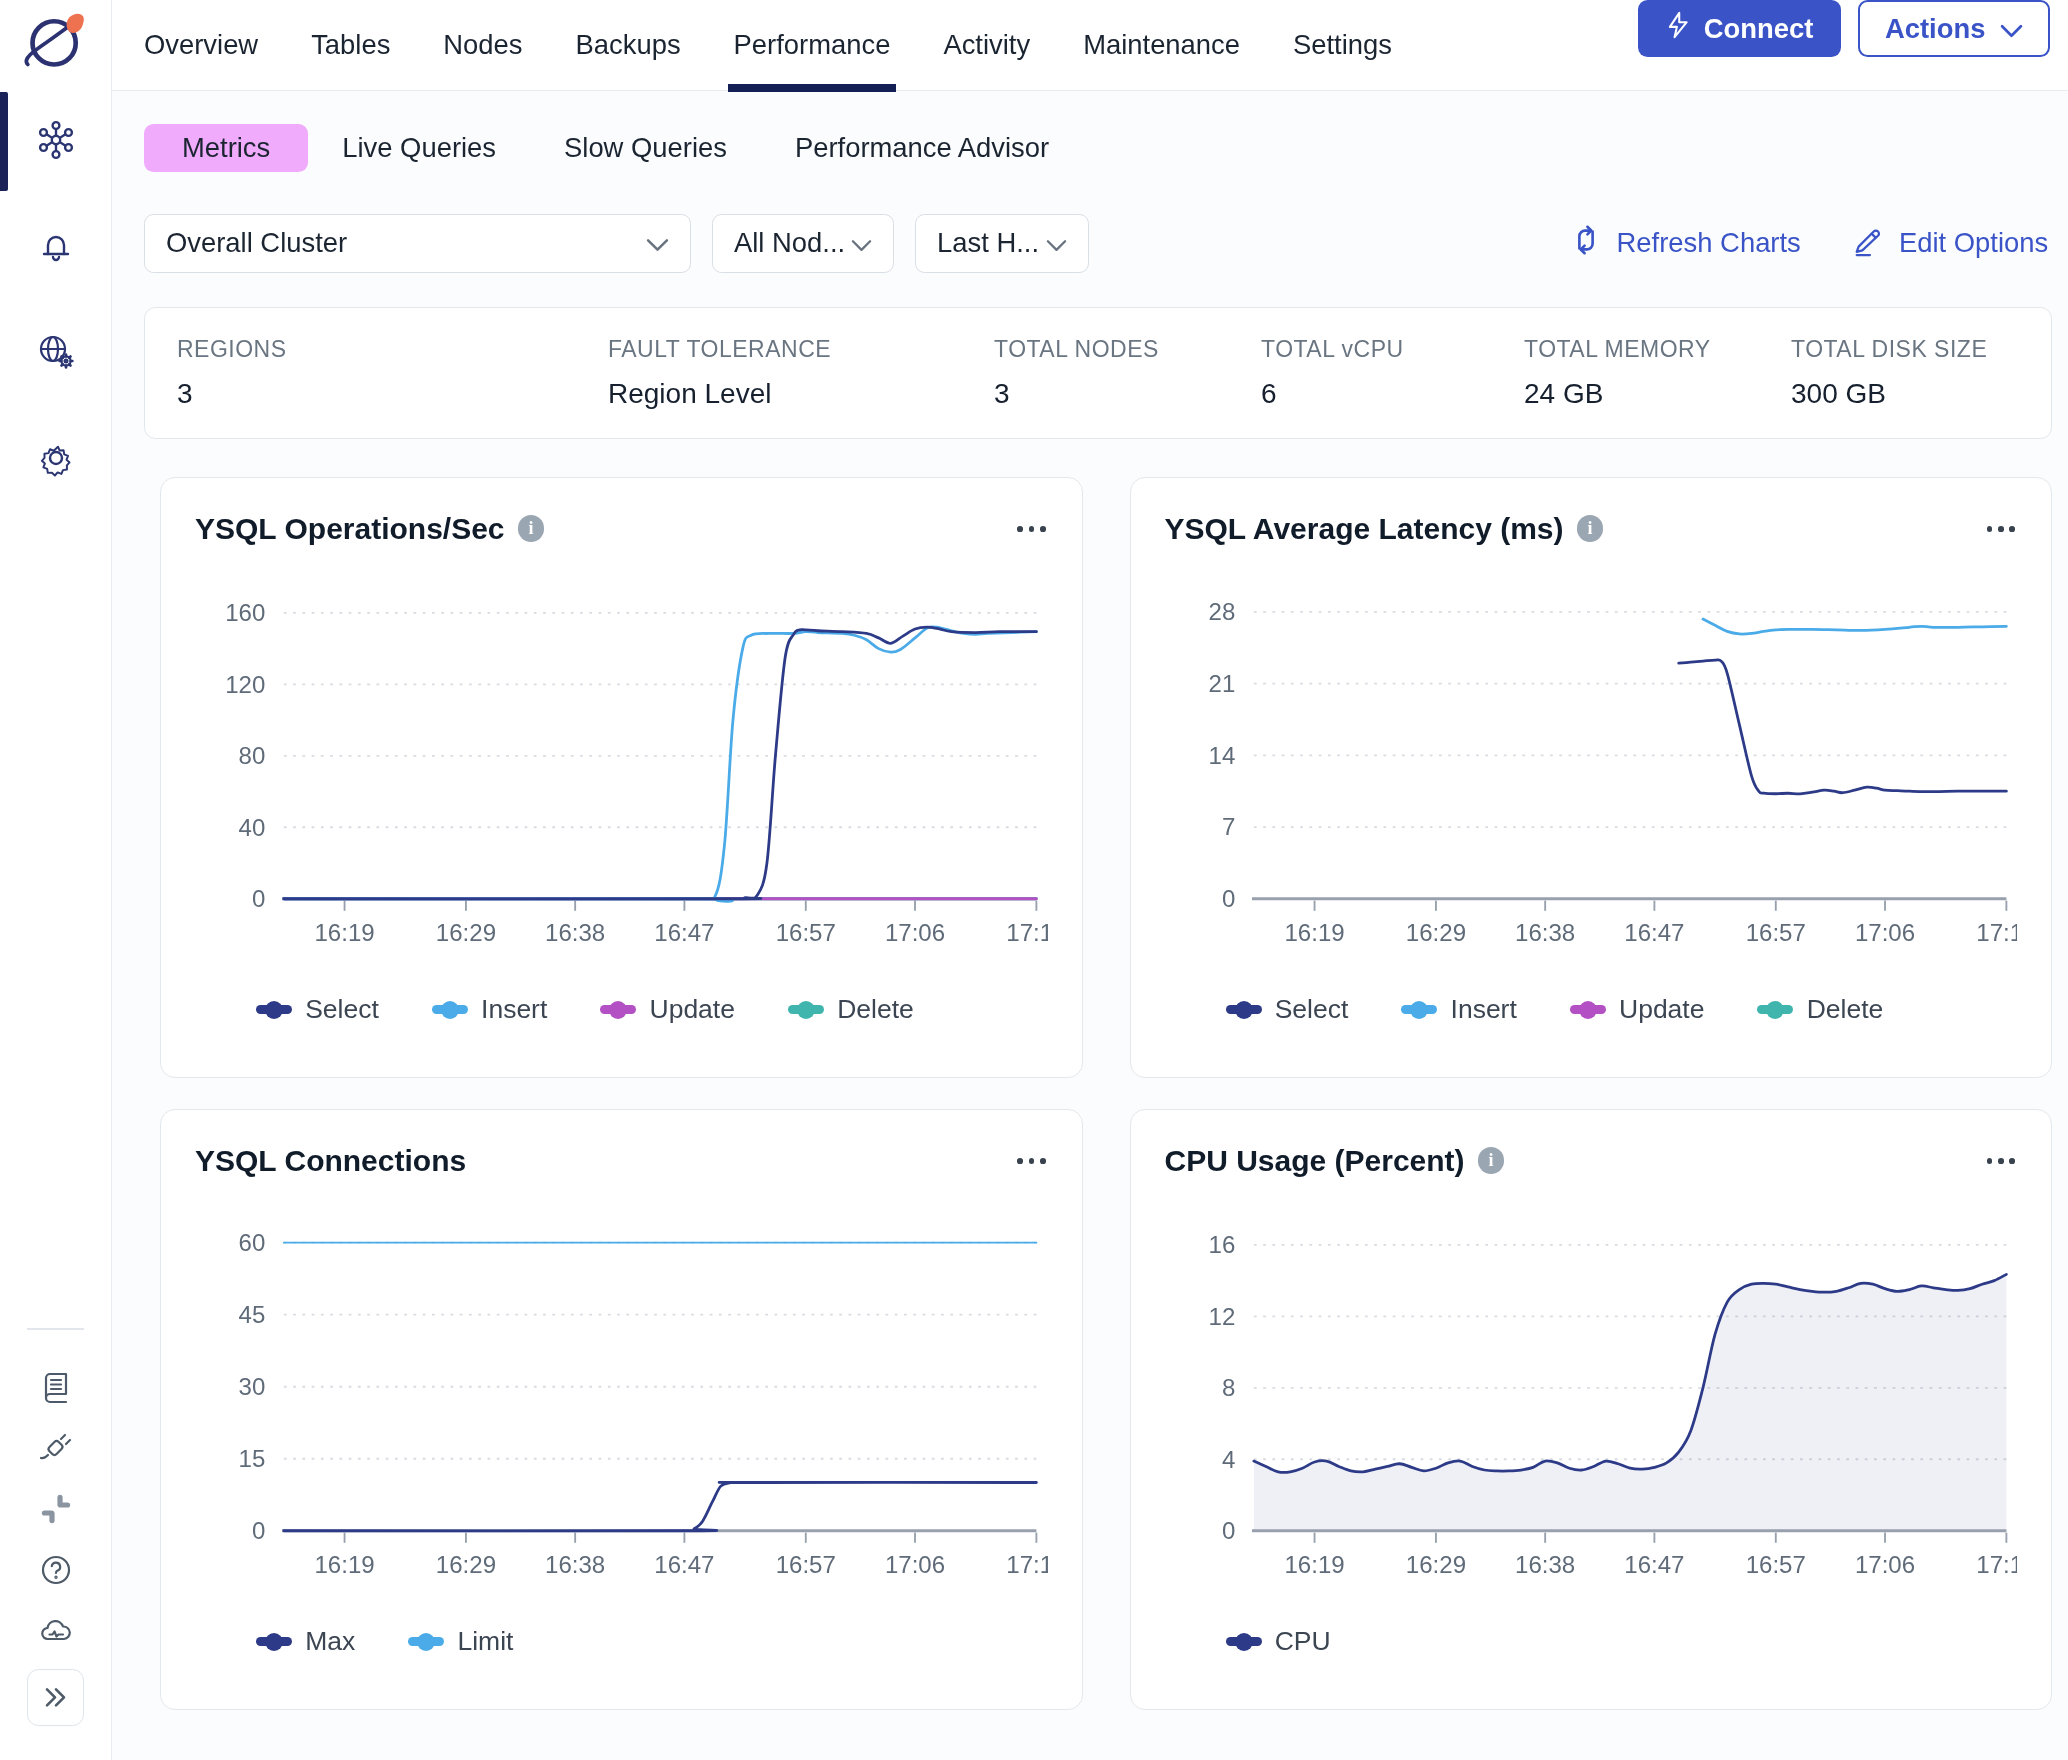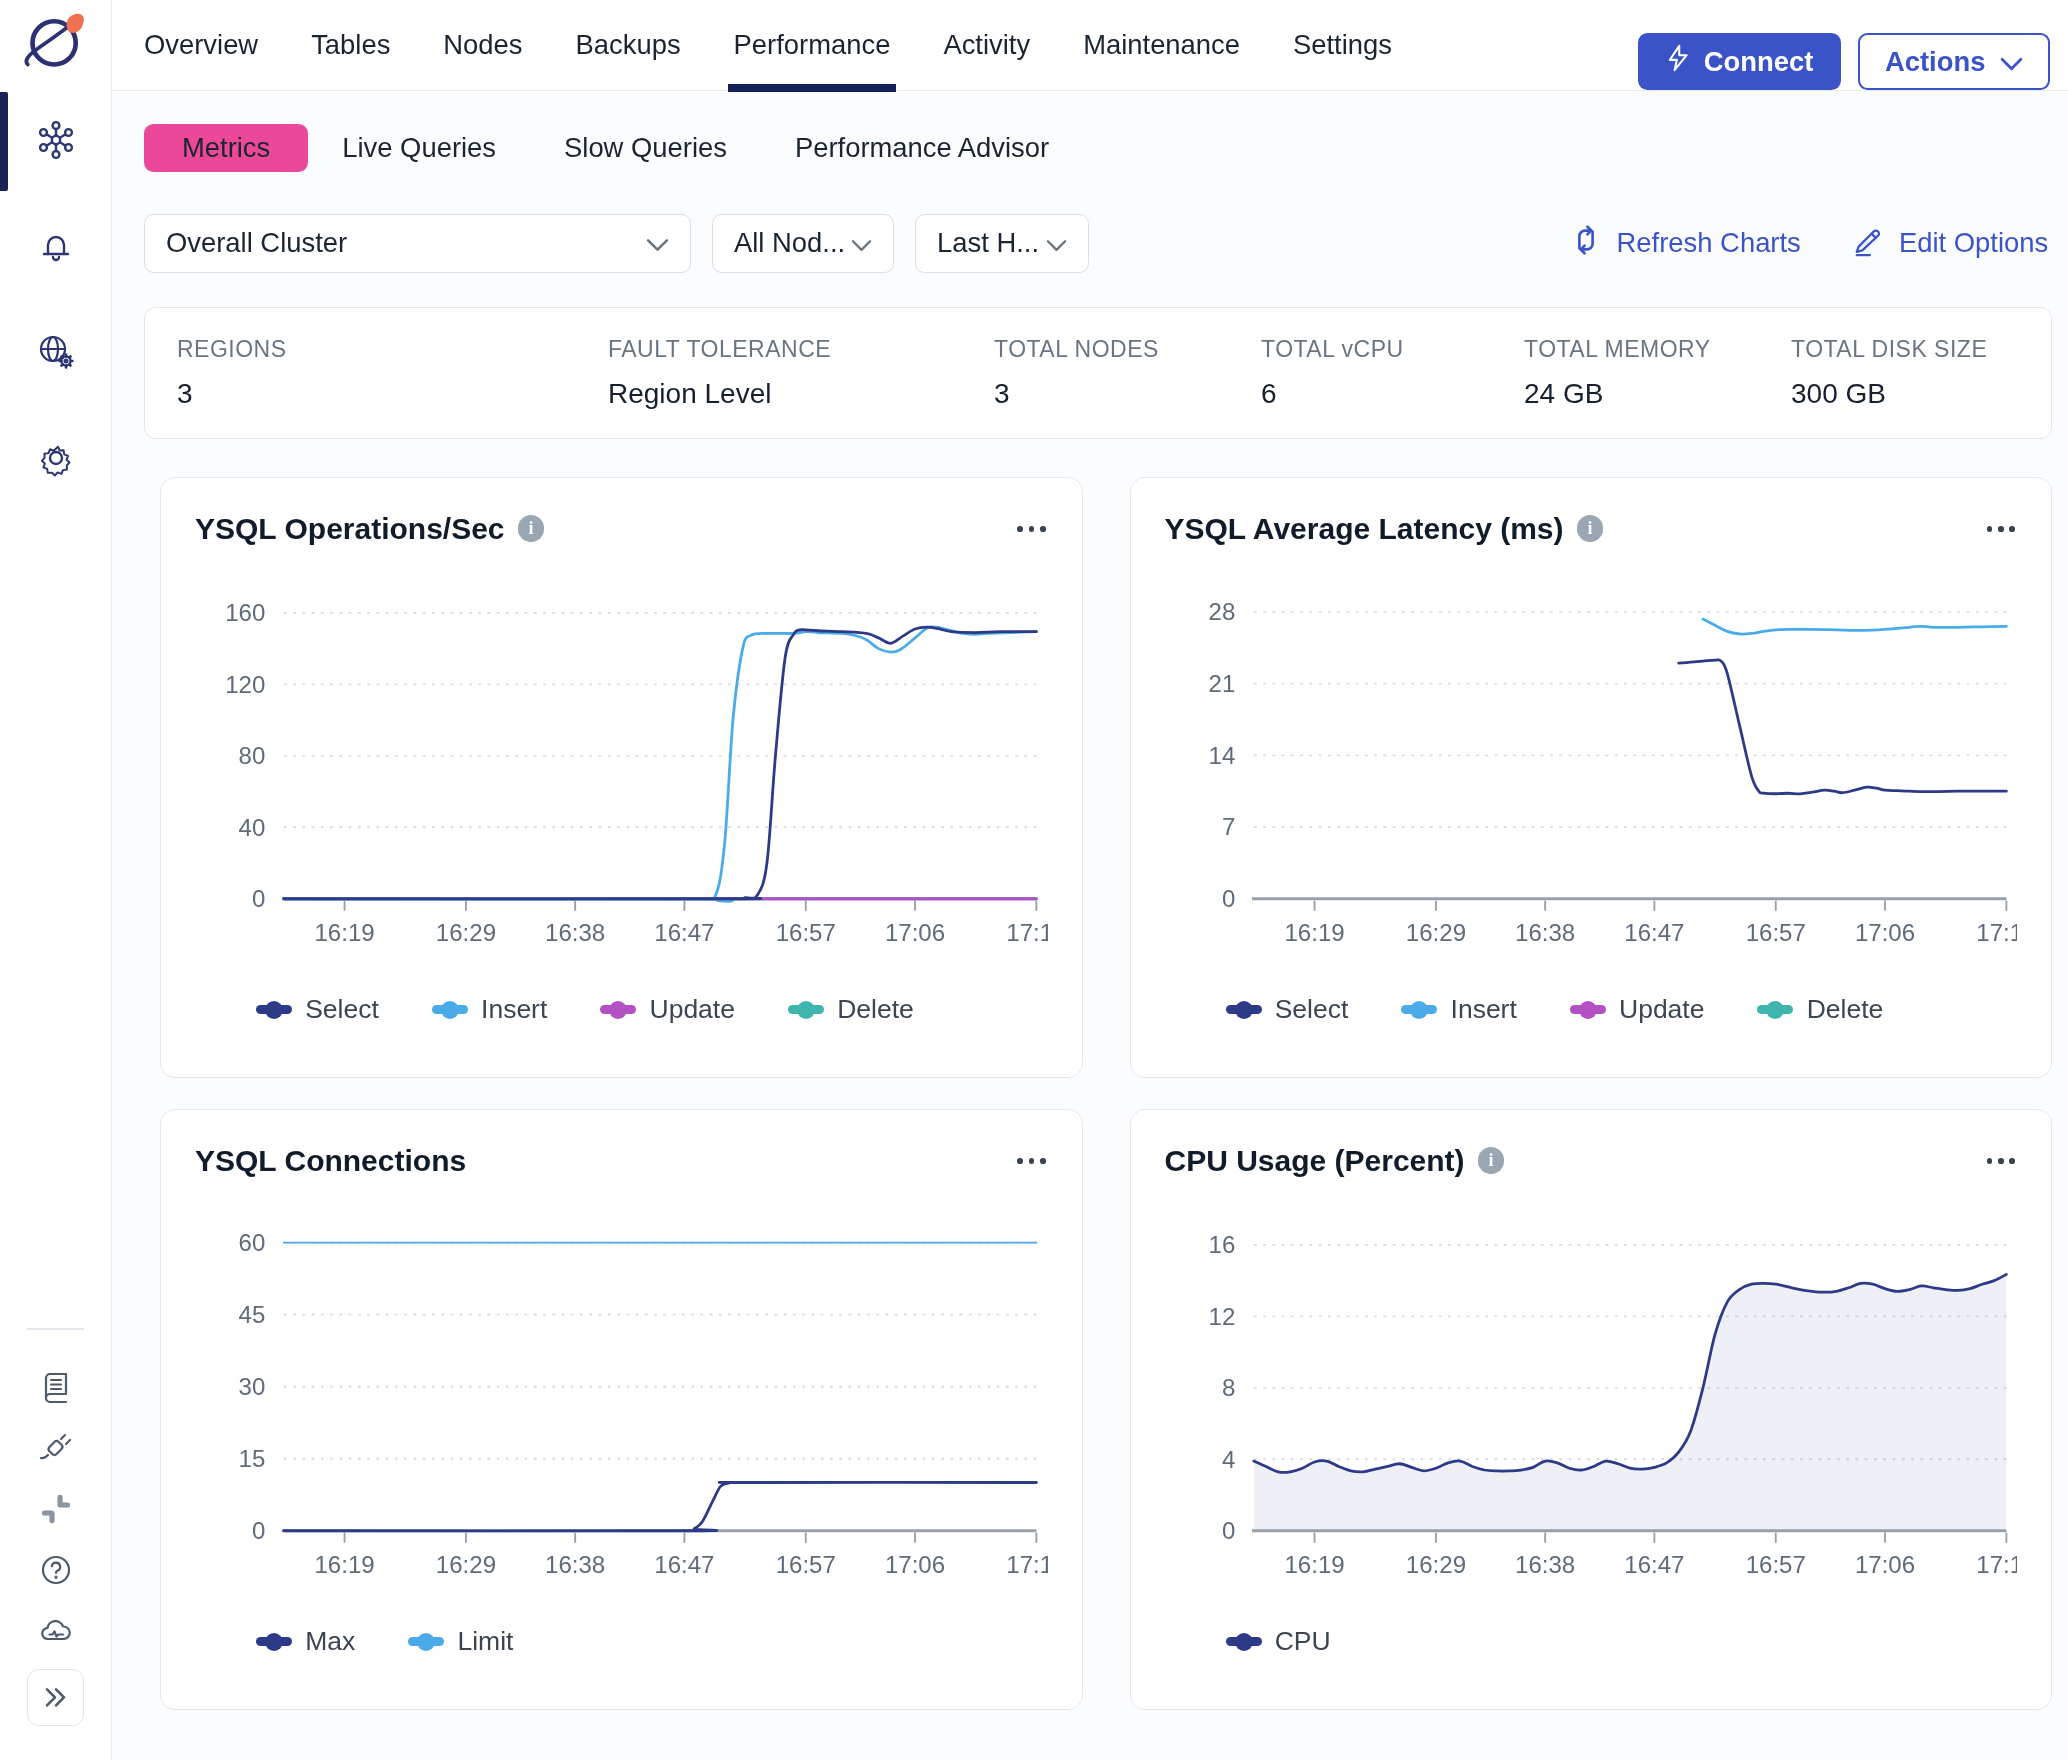--- a/index.html
+++ b/index.html
@@ -13,36 +13,36 @@
   .side-top { margin-top:17px; width:100%; display:flex; flex-direction:column; }
   .side-item { position:relative; height:106px; display:flex; align-items:center; justify-content:center; cursor:pointer; width:100%; }
   .side-item .active-bar { position:absolute; left:0; top:3.8px; bottom:3.8px; width:7.6px; background:#1a2258; border-radius:0 1.9px 1.9px 0; }
   .side-bottom { margin-top:auto; width:100%; display:flex; flex-direction:column; align-items:center; padding-bottom:36px; }
   .side-divider { width:57px; height:1.9px; background:#e3e7eb; margin-bottom:28px; }
   .side-bicon { height:61px; display:flex; align-items:center; justify-content:center; cursor:pointer; width:100%; }
   .expand-btn { width:57px; height:57px; border:1.9px solid #dfe4e9; border-radius:11.4px; display:flex; align-items:center; justify-content:center; background:#fff; cursor:pointer; margin-top:7.6px; }
 
   
   .main { flex:1; display:flex; flex-direction:column; background:#fbfcfd; }
-  .topnav { height:91px; background:#fff; border-bottom:1.9px solid #e9ecef; display:flex; align-items:flex-end; padding:0 19px 0 32px; }
+  .topnav { height:91px; background:#fff; border-bottom:1.9px solid #e9ecef; display:flex; align-items:flex-start; padding:0 19px 0 32px; }
   .tabs { display:flex; align-items:center; height:100%; }
   .tab { position:relative; height:100%; display:flex; align-items:center; padding:0 26.5px; font-size:27.4px; color:#1b2431; cursor:pointer; white-space:nowrap; }
   .tab:first-child { padding-left:0; }
   .tab.active { font-weight:500; }
   .tab.active::after { content:""; position:absolute; left:21px; right:21px; bottom:-1.9px; height:7.6px; background:#141f56; }
   .tab:first-child.active::after { left:0; }
   .top-actions { margin-left:auto; display:flex; align-items:center; gap:17px; }
   .btn-connect { display:flex; align-items:center; gap:13.2px; background:#3a54c8; color:#fff; border:none; border-radius:9.5px; height:57px; padding:0 28px; font-size:27.4px; font-weight:bold; font-family:inherit; cursor:pointer; }
   .btn-actions { display:flex; align-items:center; gap:15px; background:#fff; color:#3a54c8; border:2.4px solid #3a54c8; border-radius:9.5px; height:57px; padding:0 24.6px; font-size:27.4px; font-weight:bold; font-family:inherit; cursor:pointer; }
 
   .content { padding:0 17px 0 32px; flex:1; }
 
   .subtabs { margin-top:24.6px; display:flex; align-items:center; }
   .subtab { font-size:27.4px; color:#1b2431; padding:16px 34px; cursor:pointer; border-radius:9.5px; white-space:nowrap; }
-  .subtab.active { background:#ec4899; padding:8px 38px; }
+  .subtab.active { background:#f0abfc; padding:8px 38px; }
 
   .filters { margin-top:34px; display:flex; align-items:center; }
   .select { display:flex; align-items:center; justify-content:space-between; height:59px; border:1.9px solid #d9dfe6; border-radius:9.5px; background:#fff; padding:0 21px; font-size:27.4px; color:#1b2431; cursor:pointer; margin-right:21px; }
   .sel-cluster { width:547px; }
   .sel-nodes  { width:182px; }
   .sel-time   { width:174px; }
   .link { display:flex; align-items:center; gap:13.2px; color:#3a54c8; font-size:27.4px; font-weight:normal; cursor:pointer; white-space:nowrap; }
   .link + .link { margin-left:51px; }
   .links { margin-left:auto; display:flex; align-items:center; padding-right:3.8px; }
 

